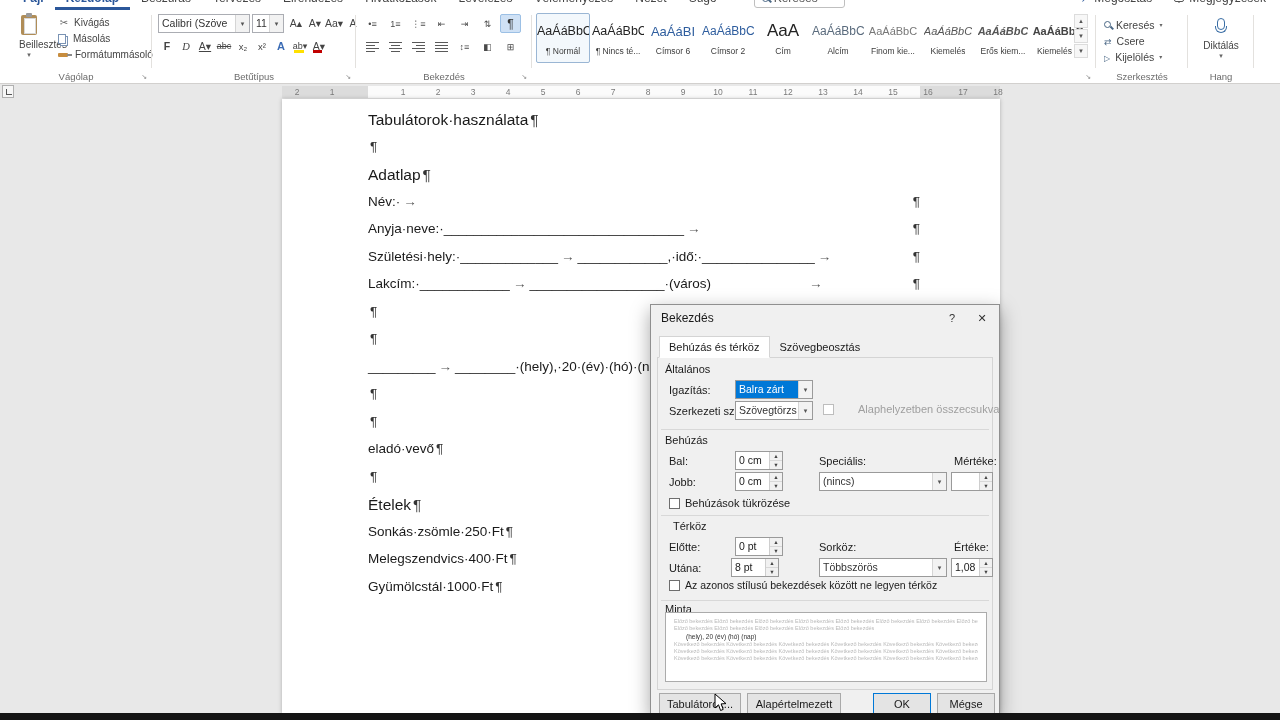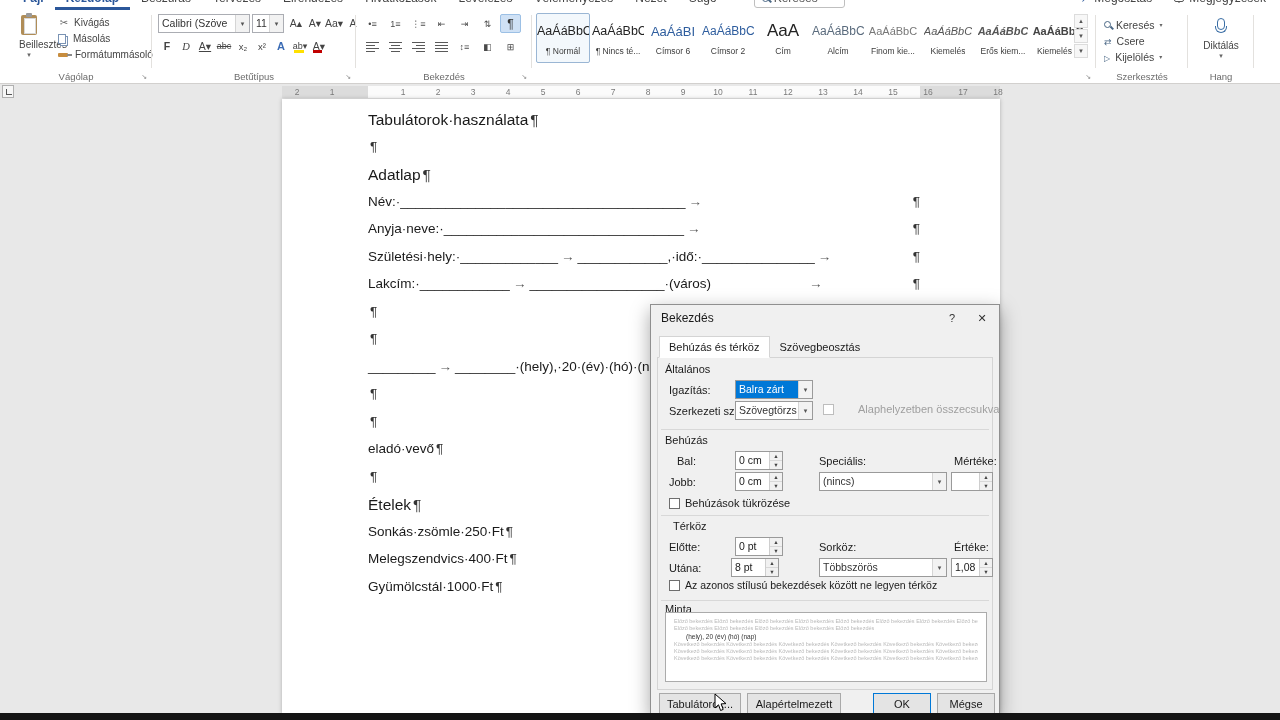--- a/index.html
+++ b/index.html
@@ -401,21 +401,21 @@
       </div>
     <div id="tab-selector"></div>
   </div>
 
   <div id="docarea">
     <div id="page">
       <div id="doc-lines">
           <div class="dline h"><span class="sg-t">Tabulátorok·használata</span><span class="sg-p">¶</span></div>
           <div class="dline"><span class="sg-p">¶</span></div>
           <div class="dline h"><span class="sg-t">Adatlap</span><span class="sg-p">¶</span></div>
-          <div class="dline"><span class="sg-t">Név:·</span><span class="sg-u">______________________________________</span><span class="sg-a">→</span><span class="fill"></span><span class="sg-p">¶</span></div>
+          <div class="dline"><span class="sg-t">Név:·</span><span class="sg-a">→</span><span class="fill"></span><span class="sg-p">¶</span></div>
           <div class="dline"><span class="sg-t">Anyja·neve:·</span><span class="sg-u">________________________________</span><span class="sg-a">→</span><span class="fill"></span><span class="sg-p">¶</span></div>
           <div class="dline"><span class="sg-t">Születési·hely:·</span><span class="sg-u">_____________</span><span class="sg-a">→</span><span class="sg-u">____________</span><span class="sg-t">,·idő:·</span><span class="sg-u">_______________</span><span class="sg-a">→</span><span class="fill"></span><span class="sg-p">¶</span></div>
           <div class="dline"><span class="sg-t">Lakcím:·</span><span class="sg-u">____________</span><span class="sg-a">→</span><span class="sg-u">__________________</span><span class="sg-t">·(város)</span><span class="sg-g"></span><span class="sg-a">→</span><span class="fill"></span><span class="sg-p">¶</span></div>
           <div class="dline"><span class="sg-p">¶</span></div>
           <div class="dline"><span class="sg-p">¶</span></div>
           <div class="dline"><span class="sg-u">_________</span><span class="sg-a">→</span><span class="sg-u">________</span><span class="sg-t">·(hely),·20·(év)·(hó)·(nap)</span><span class="sg-p">¶</span></div>
           <div class="dline"><span class="sg-p">¶</span></div>
           <div class="dline"><span class="sg-p">¶</span></div>
           <div class="dline"><span class="sg-t">eladó·vevő</span><span class="sg-p">¶</span></div>
           <div class="dline"><span class="sg-p">¶</span></div>
@@ -453,21 +453,21 @@
       <span class="combo-val">Szövegtörzs</span>
       <span class="combo-btn">▾</span>
     </div>
     <div class="cb dis" style="left:172px;top:98px;">
       <span class="cbbox"></span>
       <span>Alaphelyzetben összecsukva</span>
     </div>
 
     <div class="sect-sep" style="top:124px;"></div>
     <span class="dlbl" style="left:14px;top:129px;">Behúzás</span>
-    <span class="dlbl" style="left:18px;top:150px;margin-left:8px;">Bal:</span>
+    <span class="dlbl" style="left:18px;top:150px;">Bal:</span>
     <div class="spin" style="left:84px;top:146px;width:48px;">
       <span class="spin-val">0 cm</span>
       <span class="spin-btns">
           <span class="sbtn">▲</span>
           <span class="sbtn">▼</span>
         </span>
     </div>
     <span class="dlbl" style="left:168px;top:150px;">Speciális:</span>
     <span class="dlbl" style="left:303px;top:150px;">Mértéke:</span>
     <span class="dlbl" style="left:18px;top:171px;">Jobb:</span>

